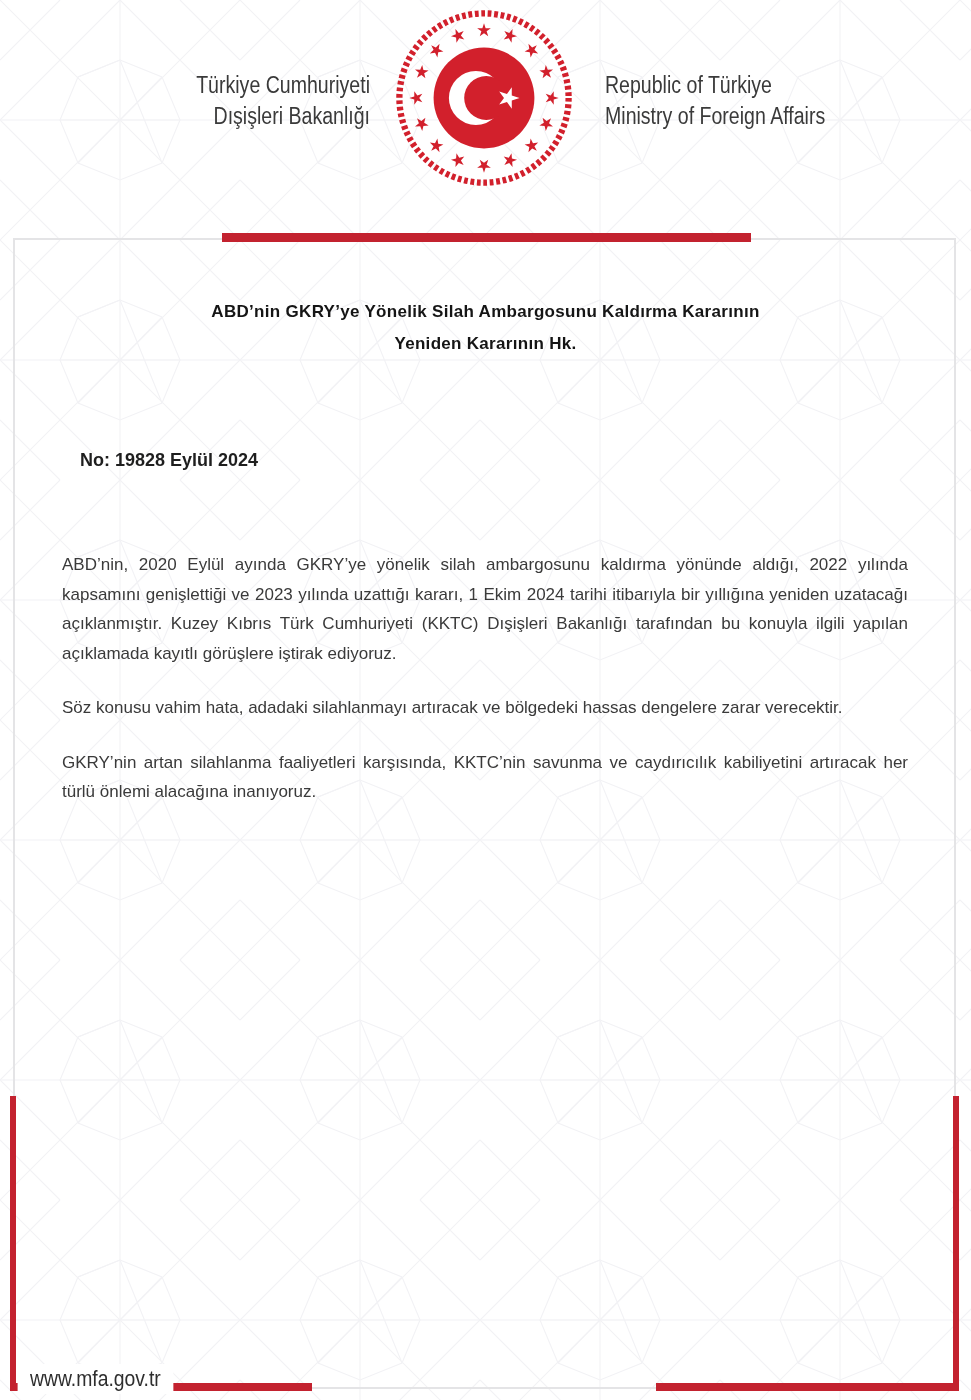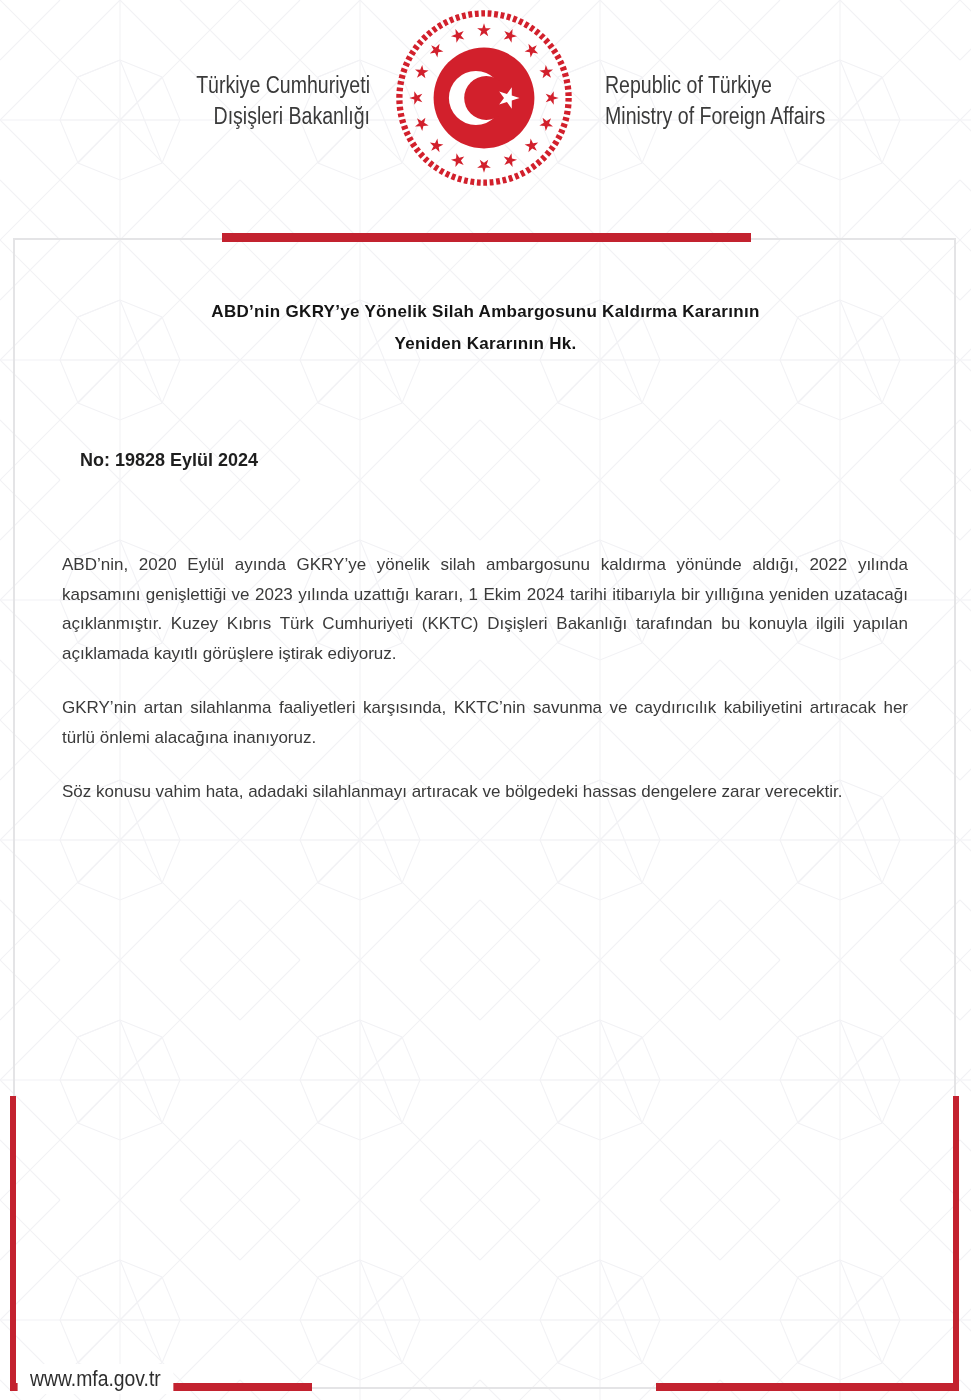--- a/index.html
+++ b/index.html
@@ -133,21 +133,21 @@
     <div>Yeniden Kararının Hk.</div>
   </div>
 
   <div class="meta">
     <span>No: 198</span>
     <span>28 Eylül 2024</span>
   </div>
 
   <div class="bodytext">
     <p>ABD’nin, 2020 Eylül ayında GKRY’ye yönelik silah ambargosunu kaldırma yönünde aldığı, 2022 yılında kapsamını genişlettiği ve 2023 yılında uzattığı kararı, 1 Ekim 2024 tarihi itibarıyla bir yıllığına yeniden uzatacağı açıklanmıştır. Kuzey Kıbrıs Türk Cumhuriyeti (KKTC) Dışişleri Bakanlığı tarafından bu konuyla ilgili yapılan açıklamada kayıtlı görüşlere iştirak ediyoruz.</p>
+    <p>Söz konusu vahim hata, adadaki silahlanmayı artıracak ve bölgedeki hassas dengelere zarar verecektir.</p>
     <p>GKRY’nin artan silahlanma faaliyetleri karşısında, KKTC’nin savunma ve caydırıcılık kabiliyetini artıracak her türlü önlemi alacağına inanıyoruz.</p>
-    <p>Söz konusu vahim hata, adadaki silahlanmayı artıracak ve bölgedeki hassas dengelere zarar verecektir.</p>
   </div>
 
   <div class="footer-url">
     <span>www.mfa.gov.tr</span>
   </div>
 
 </div>
 
 </body></html>

